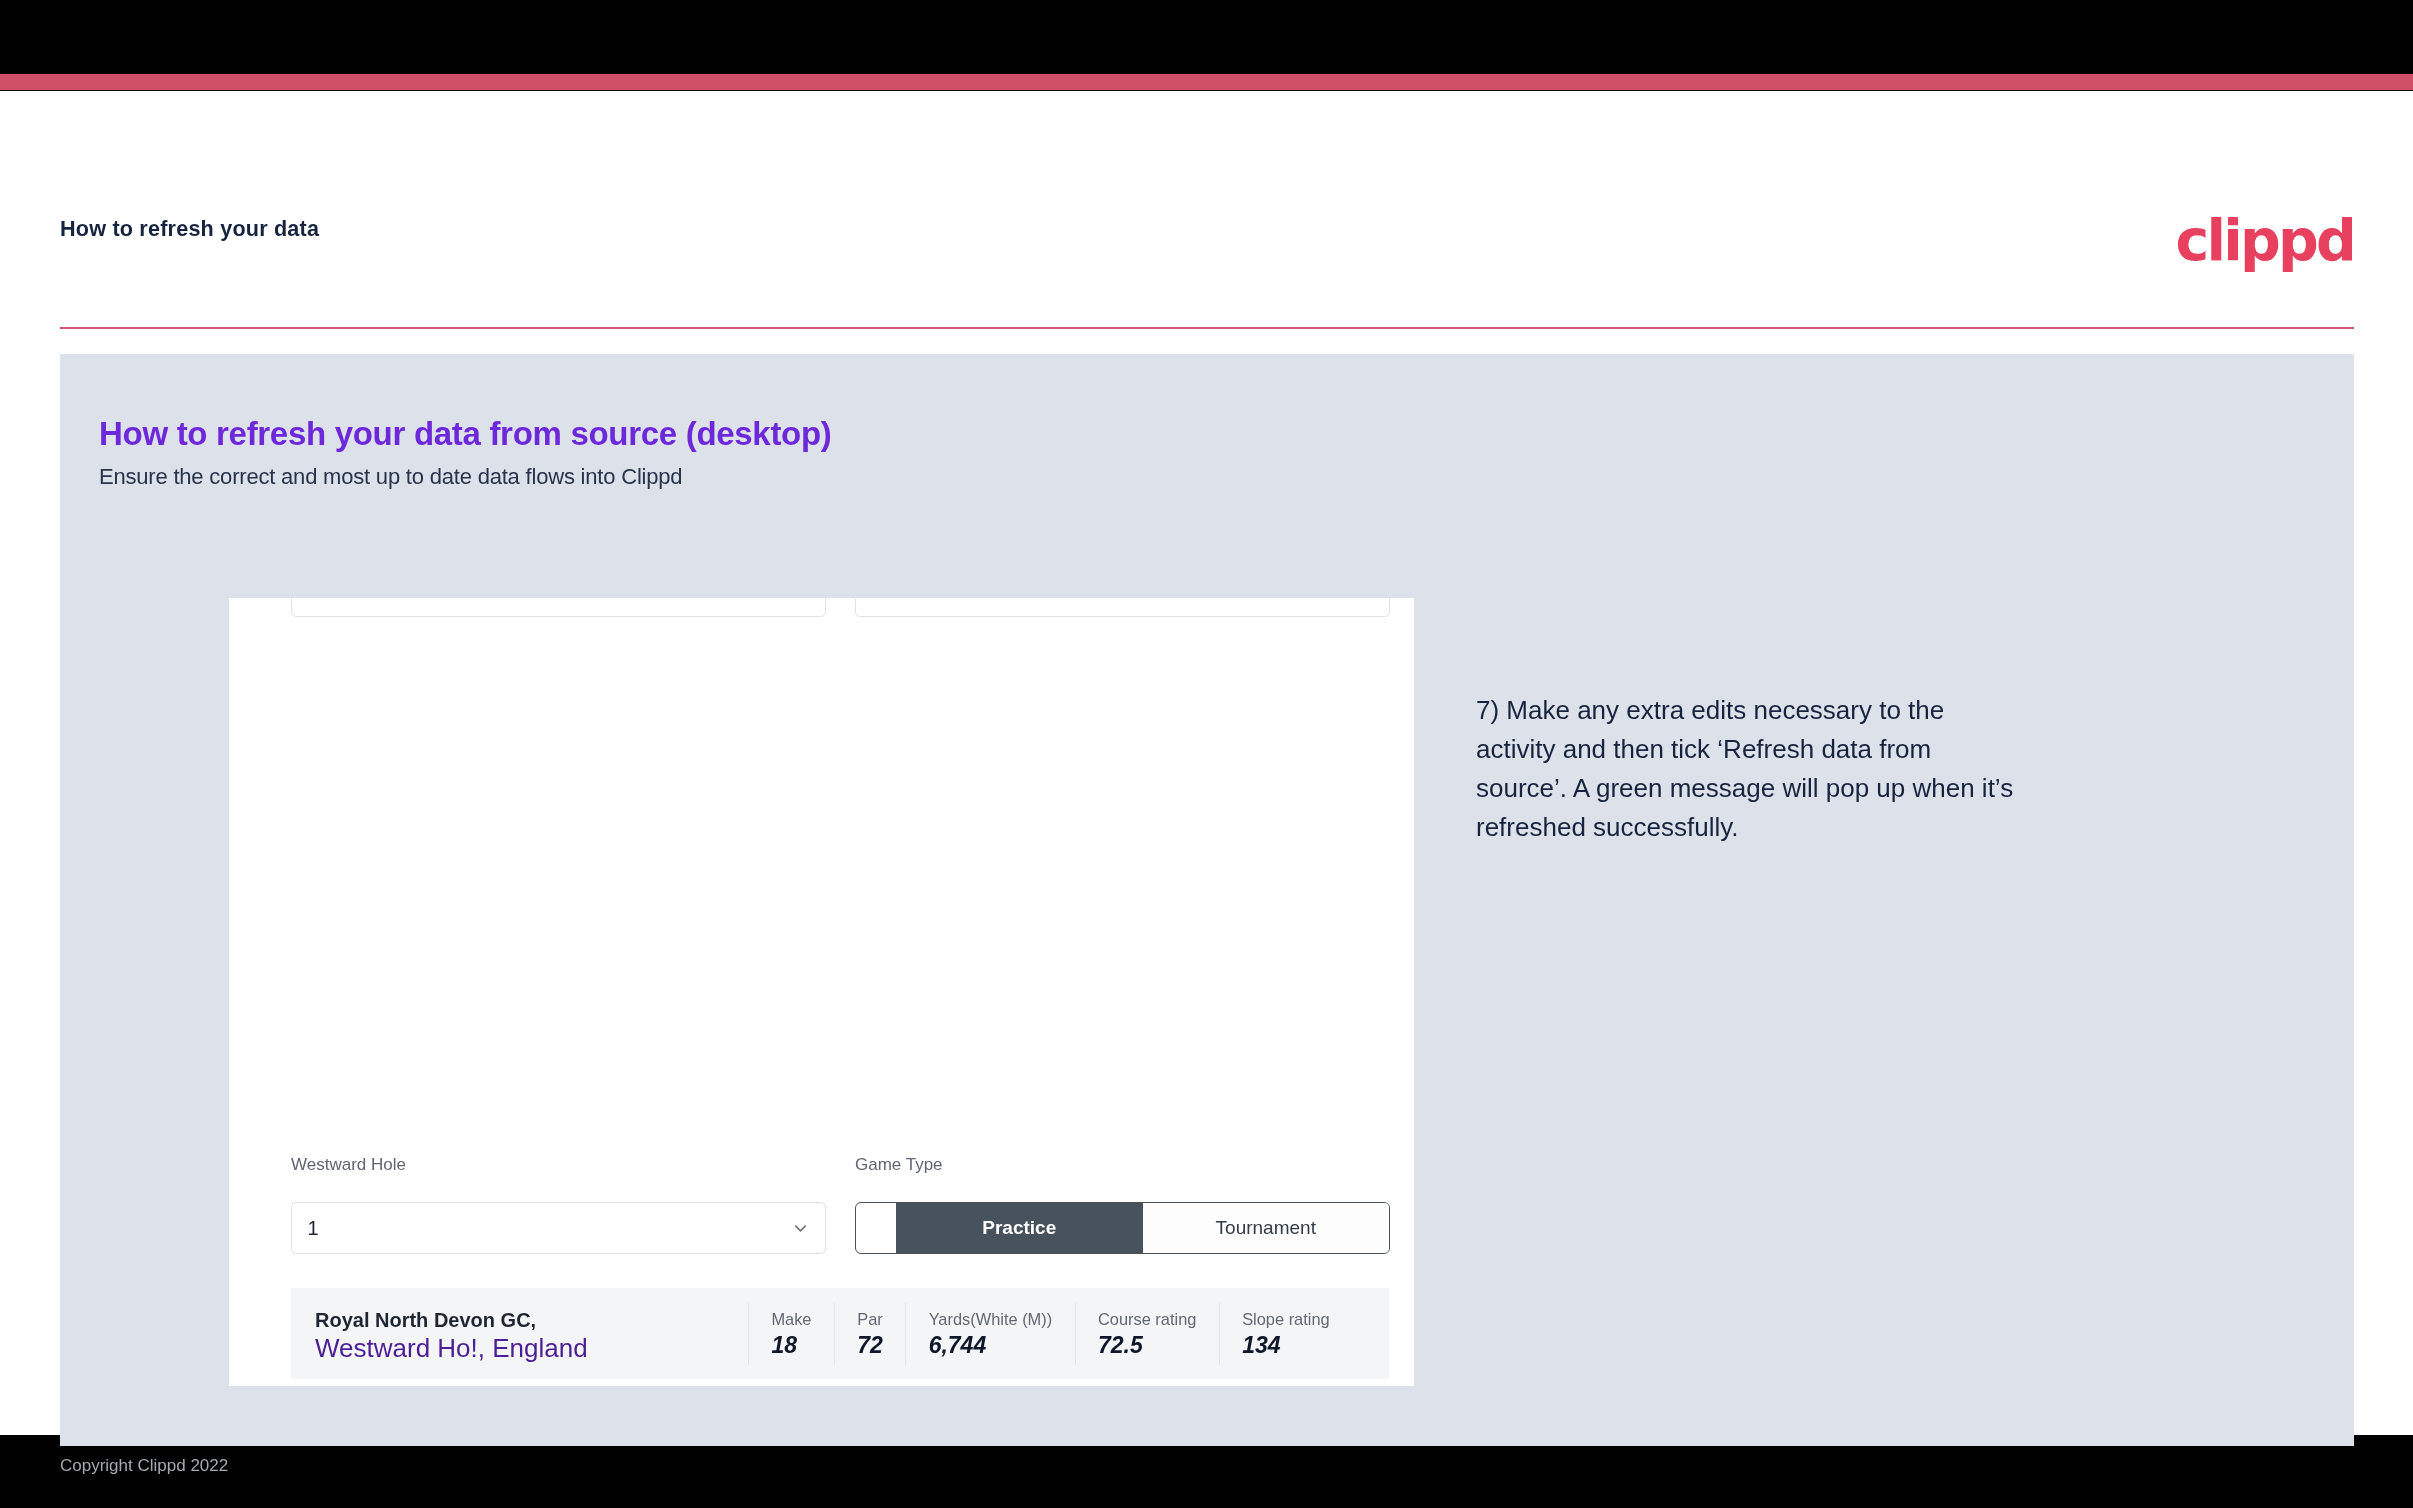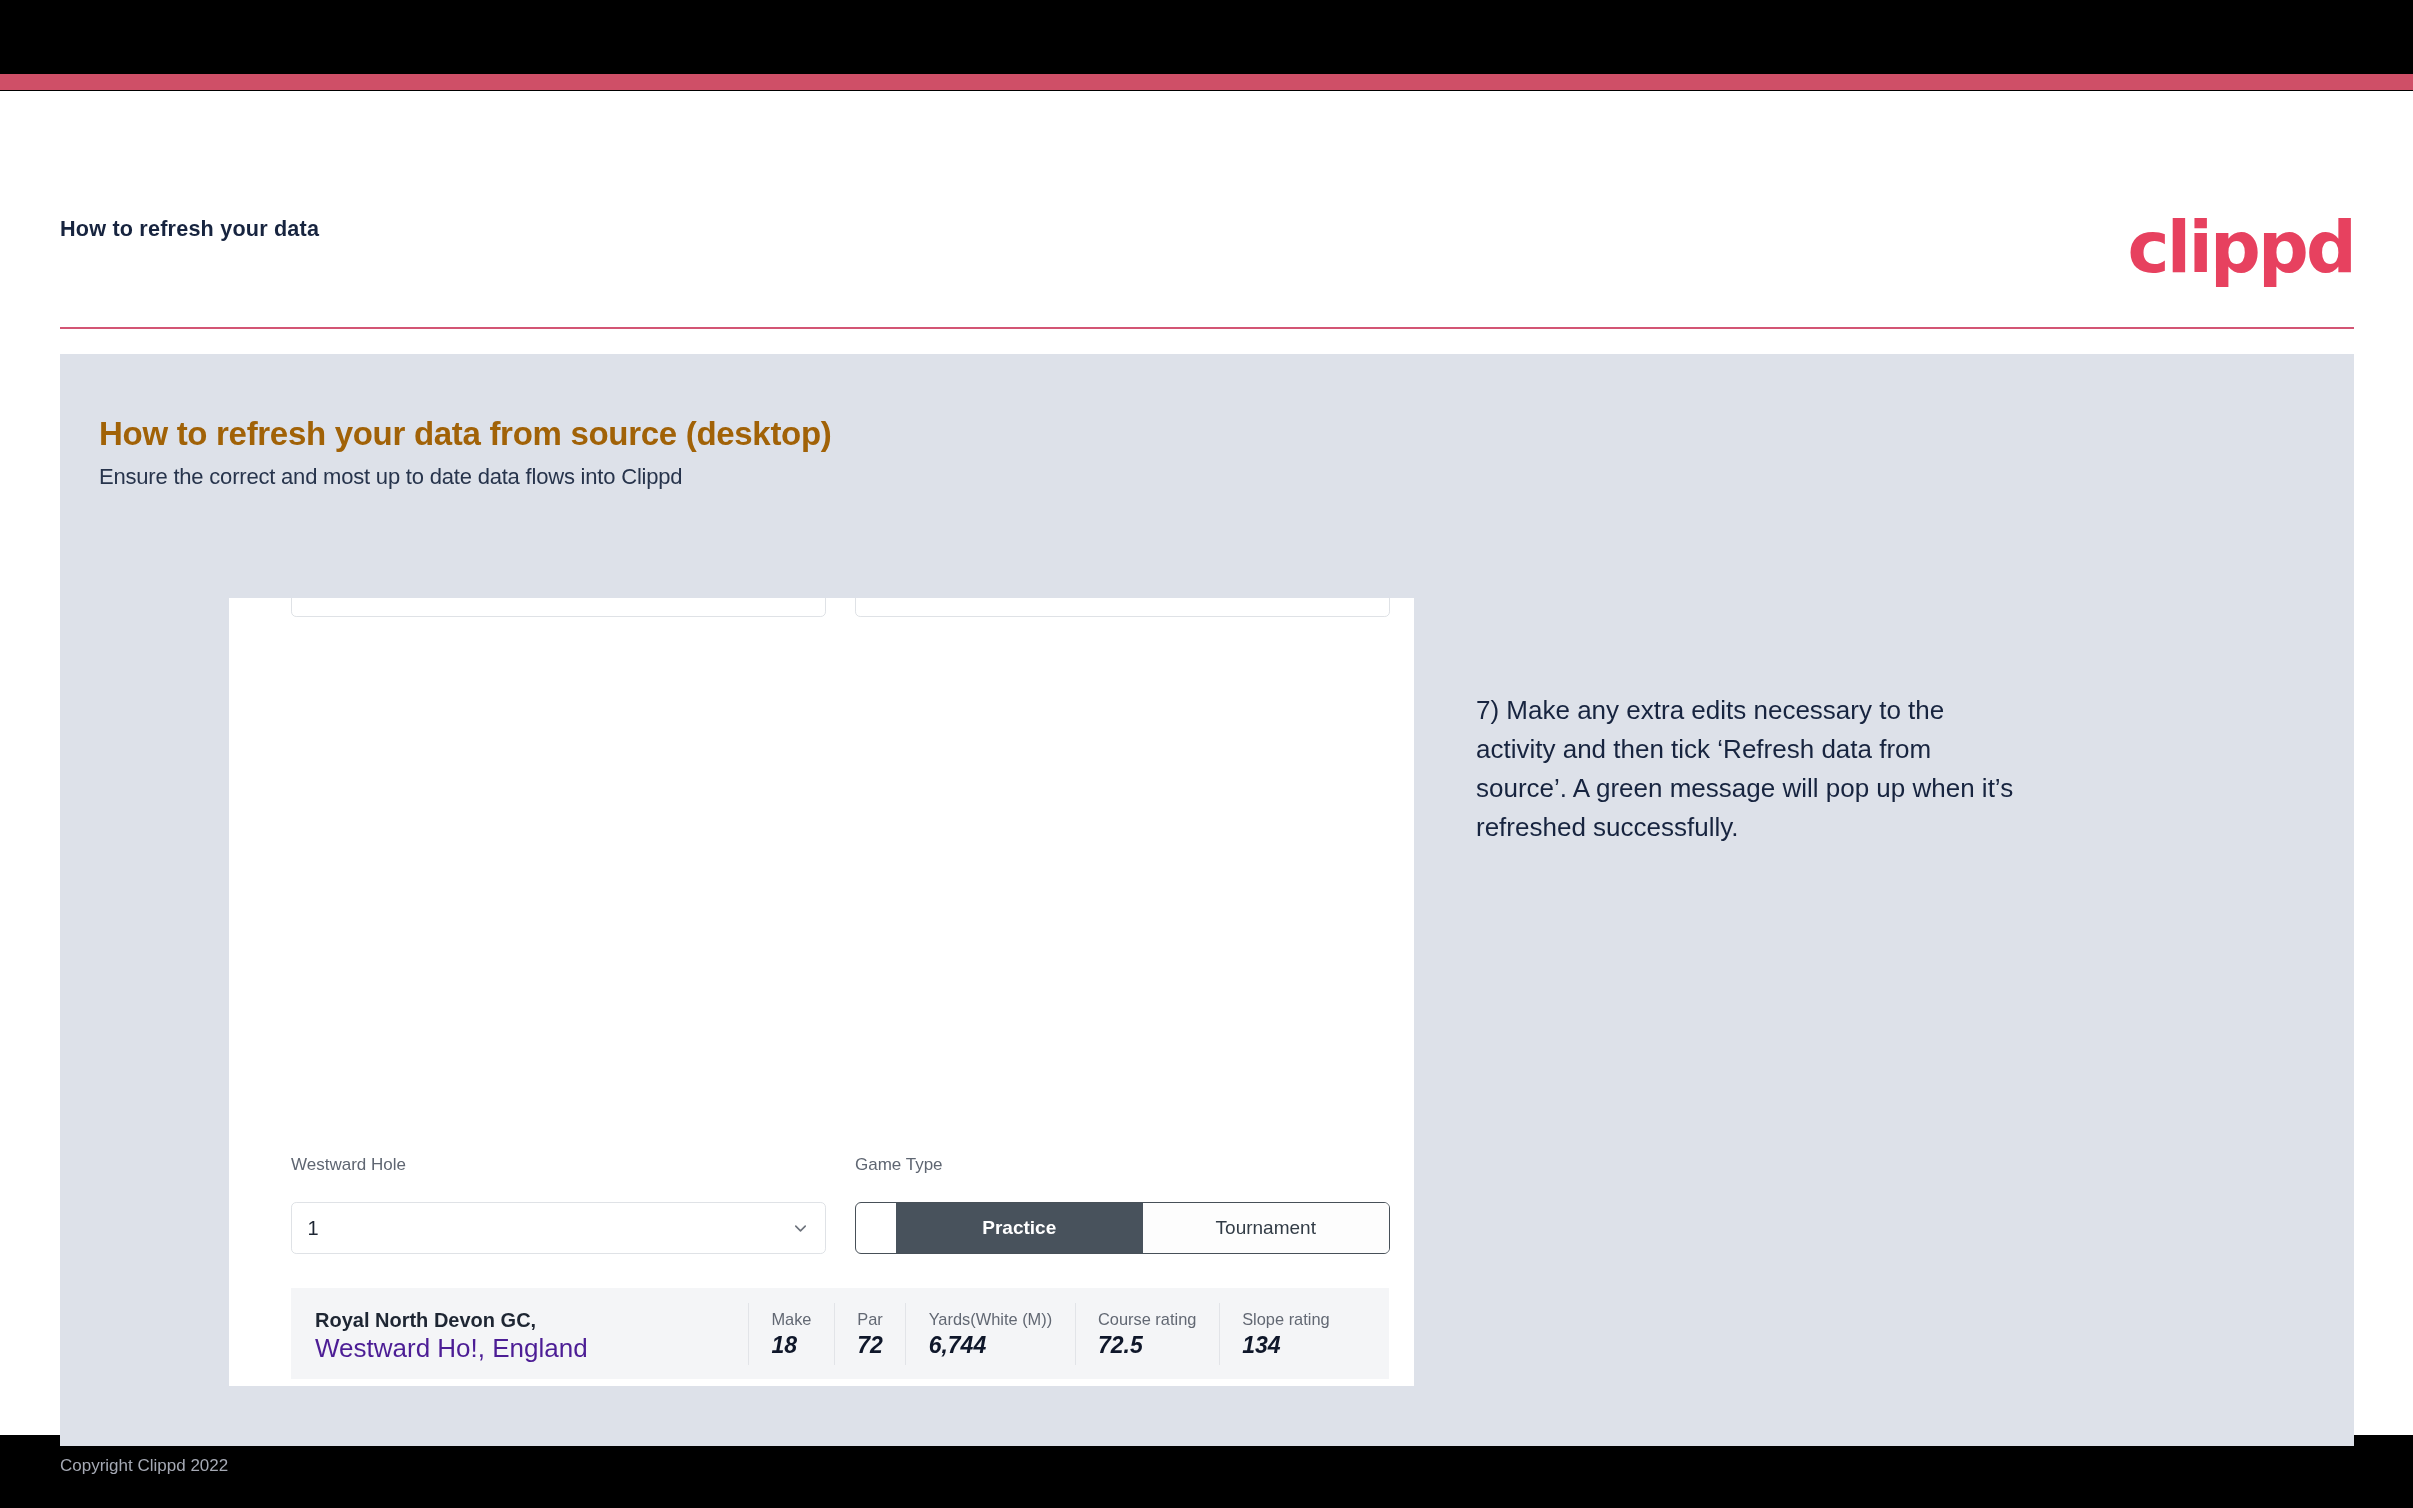--- a/index.html
+++ b/index.html
@@ -50,21 +50,21 @@
     position: absolute;
     left: 60px; top: 125px;
     font-size: 21.6px;
     font-weight: bold;
     color: #17243f;
     letter-spacing: 0.2px;
   }
   .brand-logo {
     position: absolute;
     right: 59px; top: 121px;
-    font-size: 71px;
+    font-size: 57px;
     font-weight: bold;
     color: #e7415f;
     letter-spacing: -2.8px;
     line-height: 1;
     font-family: "DejaVu Sans", sans-serif;
   }
   .header-rule {
     position: absolute;
     left: 60px; top: 236px;
     width: 2294px; height: 1.7px;
@@ -75,21 +75,21 @@
     position: absolute;
     left: 60px; top: 263px;
     width: 2294px; height: 1092px;
     background: #dde1e9;
   }
   .panel-title {
     position: absolute;
     left: 99px; top: 324px;
     font-size: 33px;
     font-weight: bold;
-    color: #a16207;
+    color: #6d28d9;
     letter-spacing: -0.3px;
   }
   .panel-subtitle {
     position: absolute;
     left: 99px; top: 373px;
     font-size: 22px;
     font-weight: normal;
     color: #27344c;
     letter-spacing: -0.2px;
   }

